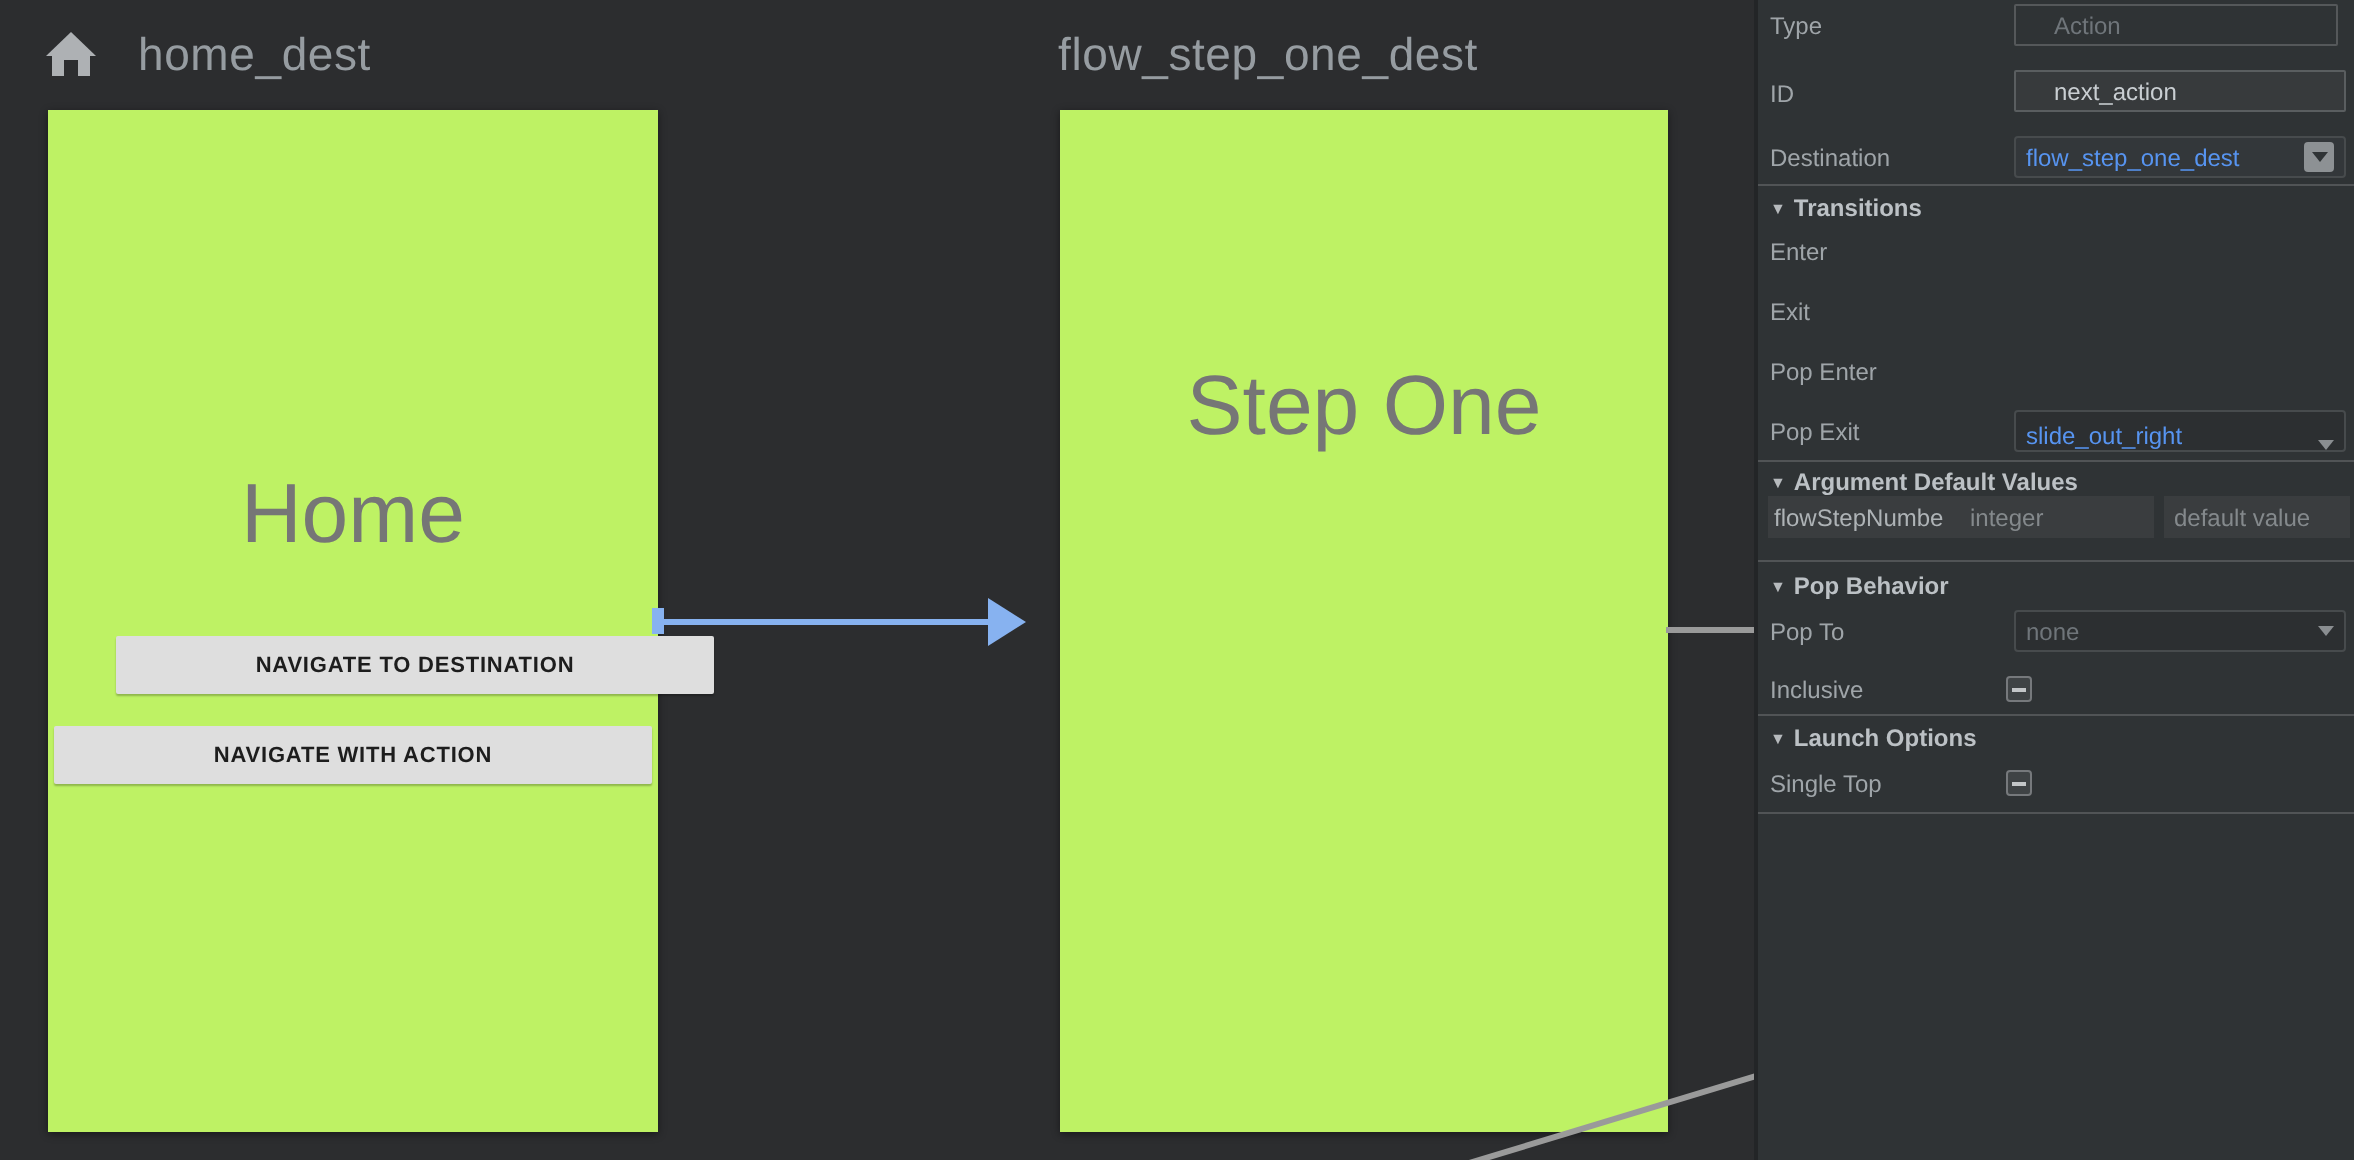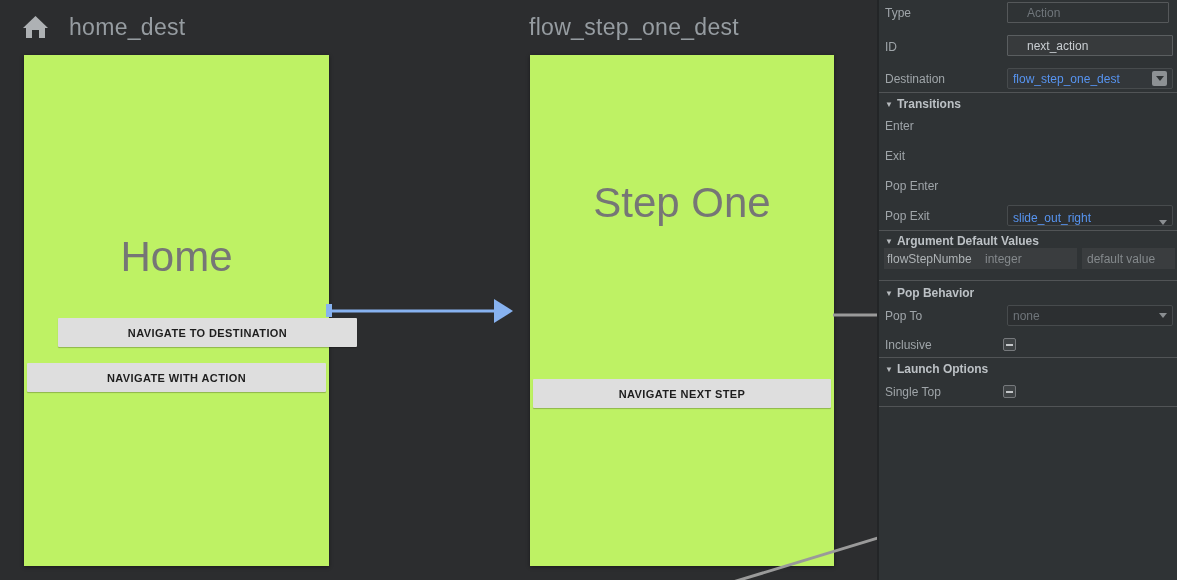--- a/index.html
+++ b/index.html
@@ -75,21 +75,20 @@
       <div class="screen-big-title" style="top:178px;">Home</div>
       <div class="android-btn" style="left:3px; top:263px; width:299px;margin-left:31px;">NAVIGATE TO DESTINATION</div>
       <div class="android-btn" style="left:3px; top:308px; width:299px;">NAVIGATE WITH ACTION</div>
     </div>
 
     <div class="dest-header" style="left:529px; top:12px;">
       <span class="dest-title">flow_step_one_dest</span>
     </div>
     <div class="screen" style="left:530px; top:55px; width:304px; height:511px;">
       <div class="screen-big-title" style="top:124px;">Step One</div>
-      <div class="android-btn" style="left:3px; top:324px; width:298px;">NAVIGATE NEXT STEP</div>
     </div>
 
     <svg class="overlay">
       <g>
         <rect x="326" y="304" width="6" height="13" fill="#87b2f0"></rect>
         <line x1="329" y1="311" x2="495" y2="311" stroke="#87b2f0" stroke-width="3"></line>
         <polygon points="494,299 494,323 513,311" fill="#87b2f0"></polygon>
       </g>
       <line x1="833" y1="315" x2="878" y2="315" stroke="#9a9a9a" stroke-width="3"></line>
       <line x1="733" y1="582" x2="878" y2="538" stroke="#9a9a9a" stroke-width="3"></line>

